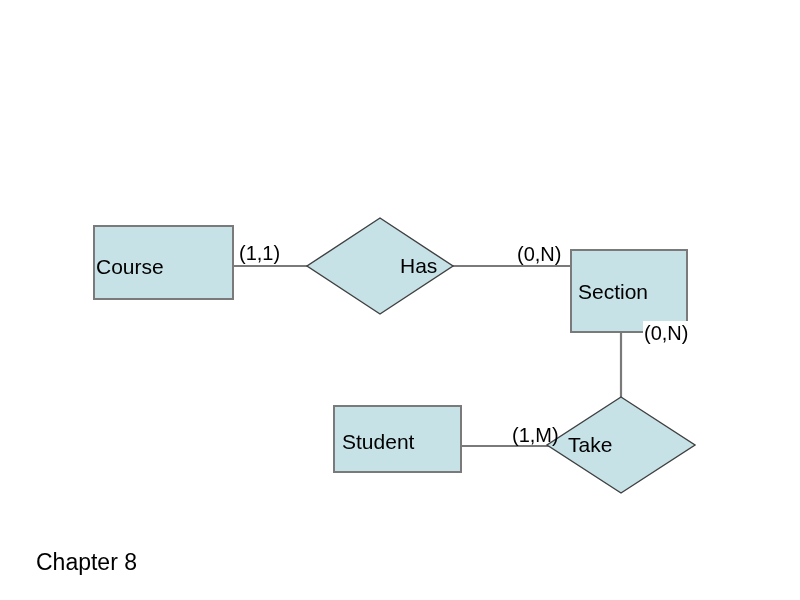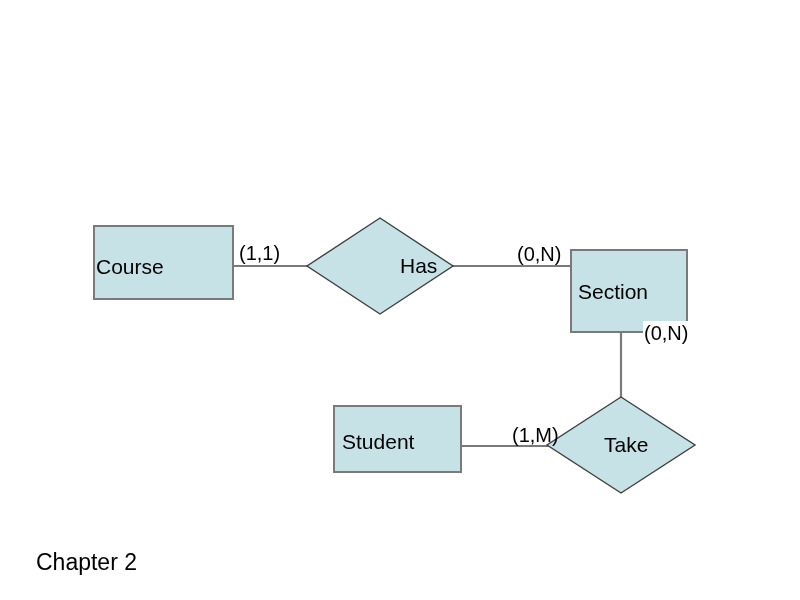--- a/index.html
+++ b/index.html
@@ -44,25 +44,25 @@
   <div class="entity" style="left:570px;top:233px;width:118px;height:84px;padding:28px 0 0 6px;margin-top:16px;">
     <span>Section</span>
   </div>
 
   <div class="entity" style="left:333px;top:405px;width:129px;height:68px;padding:22px 0 8px 7px;">
     <span>Student</span>
   </div>
 
   <div class="shape-label" style="left:352px;top:253px;margin-left:48px;">Has</div>
 
-  <div class="shape-label" style="left:604px;top:432px;">Take</div>
+  <div class="shape-label" style="left:568px;top:432px;">Take</div>
 
   <div class="card-label bg" style="left:210px;top:241px;">(1,1)</div>
 
   <div class="card-label" style="left:489px;top:242px;">(0,N)</div>
 
   <div class="card-label bg" style="left:615px;top:321px;">(0,N)</div>
 
   <div class="card-label" style="left:484px;top:423px;">(1,M)</div>
 
-  <div class="footer-label" style="left:36px;top:549px;">Chapter 2</div>
+  <div class="footer-label" style="left:36px;top:549px;">Chapter 8</div>
 
 </div>
 
 </body></html>

